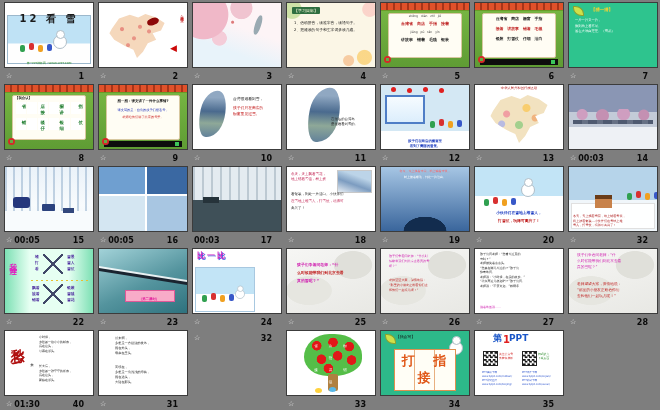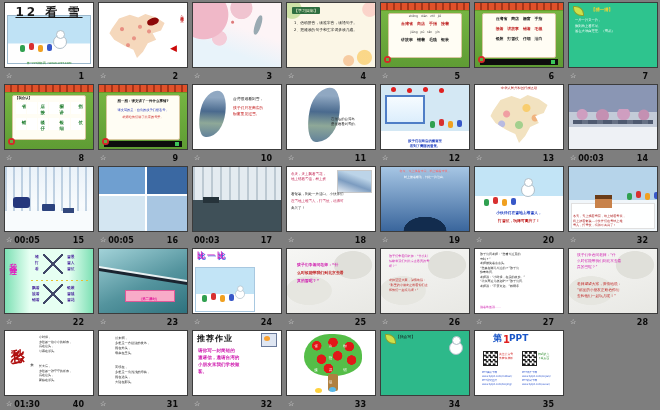--- a/index.html
+++ b/index.html
@@ -104,21 +104,21 @@
   .ic-qr-left-icon{left:8px}.ic-qr-right-icon{left:47px}
   .ic-match-lines-top-icon,.ic-match-lines-bottom-icon{left:38px;width:20px;height:20px;
     background:linear-gradient(to bottom right,transparent 46%,#404868 46% 54%,transparent 54%),
                linear-gradient(to top right,transparent 46%,#404868 46% 54%,transparent 54%);}
   .ic-match-lines-top-icon{top:5px}.ic-match-lines-bottom-icon{top:35px}
   .ic-house-icon{left:26px;top:28px;width:17px;height:9px;background:#c8824a;border-top:4px solid #6a3c18;}
 
   
   .a1::before{content:"";position:absolute;left:2px;top:12px;right:2px;bottom:3px;
     background:linear-gradient(#bfe2f5 58%,#fefefe 59%);border:1px solid #9cb8cc;}
-  .a1 .t1{top:2px;font-size:12px;font-weight:bold;letter-spacing:3px;color:#1a1a1a;text-decoration:underline;}
+  .a1 .t1{top:9px;font-size:10px;font-weight:bold;letter-spacing:3px;color:#1a1a1a;}
   .a1 .t2{bottom:1px;font-size:2.8px;color:#2a8a2a;z-index:4;}
 
   .a2 .t1{left:auto;right:3px;top:9px;width:auto;writing-mode:vertical-rl;font-size:3.6px;color:#c01010;letter-spacing:1px;}
 
   .a3{background-image:
     radial-gradient(circle at 12% 18%, #f0b8c8 0 26%, transparent 27%),
     radial-gradient(circle at 55% 8%, #f0c4d0 0 14%, transparent 15%),
     radial-gradient(circle at 30% 55%, #f4ccd8 0 10%, transparent 11%),
     radial-gradient(circle at 20% 38%, rgba(200,40,40,.6) 1px, transparent 2px),
     radial-gradient(circle at 45% 30%, rgba(200,40,40,.6) 1px, transparent 2px),
@@ -634,28 +634,20 @@
 乡愁是一湾浅浅的海峡，
 我在这头，
 大陆在那头。</div>
       </div>
       <div class="lab">
         <span class="star">☆</span>
         <span class="num">31</span>
       </div>
     </div>
     <div class="cell">
-      <div class="thumb a32">
-        <i class="ic ic-computer-icon"></i>
-        <div class="t t1">推荐作业</div>
-        <div class="t t2">请你写一封简短的
-邀请信，邀请台湾的
-小朋友来我们学校做
-客。</div>
-      </div>
       <div class="lab">
         <span class="star">☆</span>
         <span class="num">32</span>
       </div>
     </div>
     <div class="cell">
       <div class="thumb a33">
         <i class="ic ic-apple-tree-icon"></i>
         <i class="ic ic-duck-icon"></i>
         <div class="t t1">省 店 橱 指
@@ -664,20 +656,21 @@
       <div class="lab">
         <span class="star">☆</span>
         <span class="num">33</span>
       </div>
     </div>
     <div class="cell">
       <div class="thumb a34">
         <i class="ic ic-leaf-icon"></i>
         <i class="ic ic-snowman-icon"></i>
         <div class="t t1">【我会写】</div>
+        <div class="t t2">打 指 接</div>
       </div>
       <div class="lab">
         <span class="num">34</span>
       </div>
     </div>
     <div class="cell">
       <div class="thumb a35">
         <i class="ic ic-qr-left-icon"></i>
         <i class="ic ic-qr-right-icon"></i>
         <div class="t t1">第</div>

